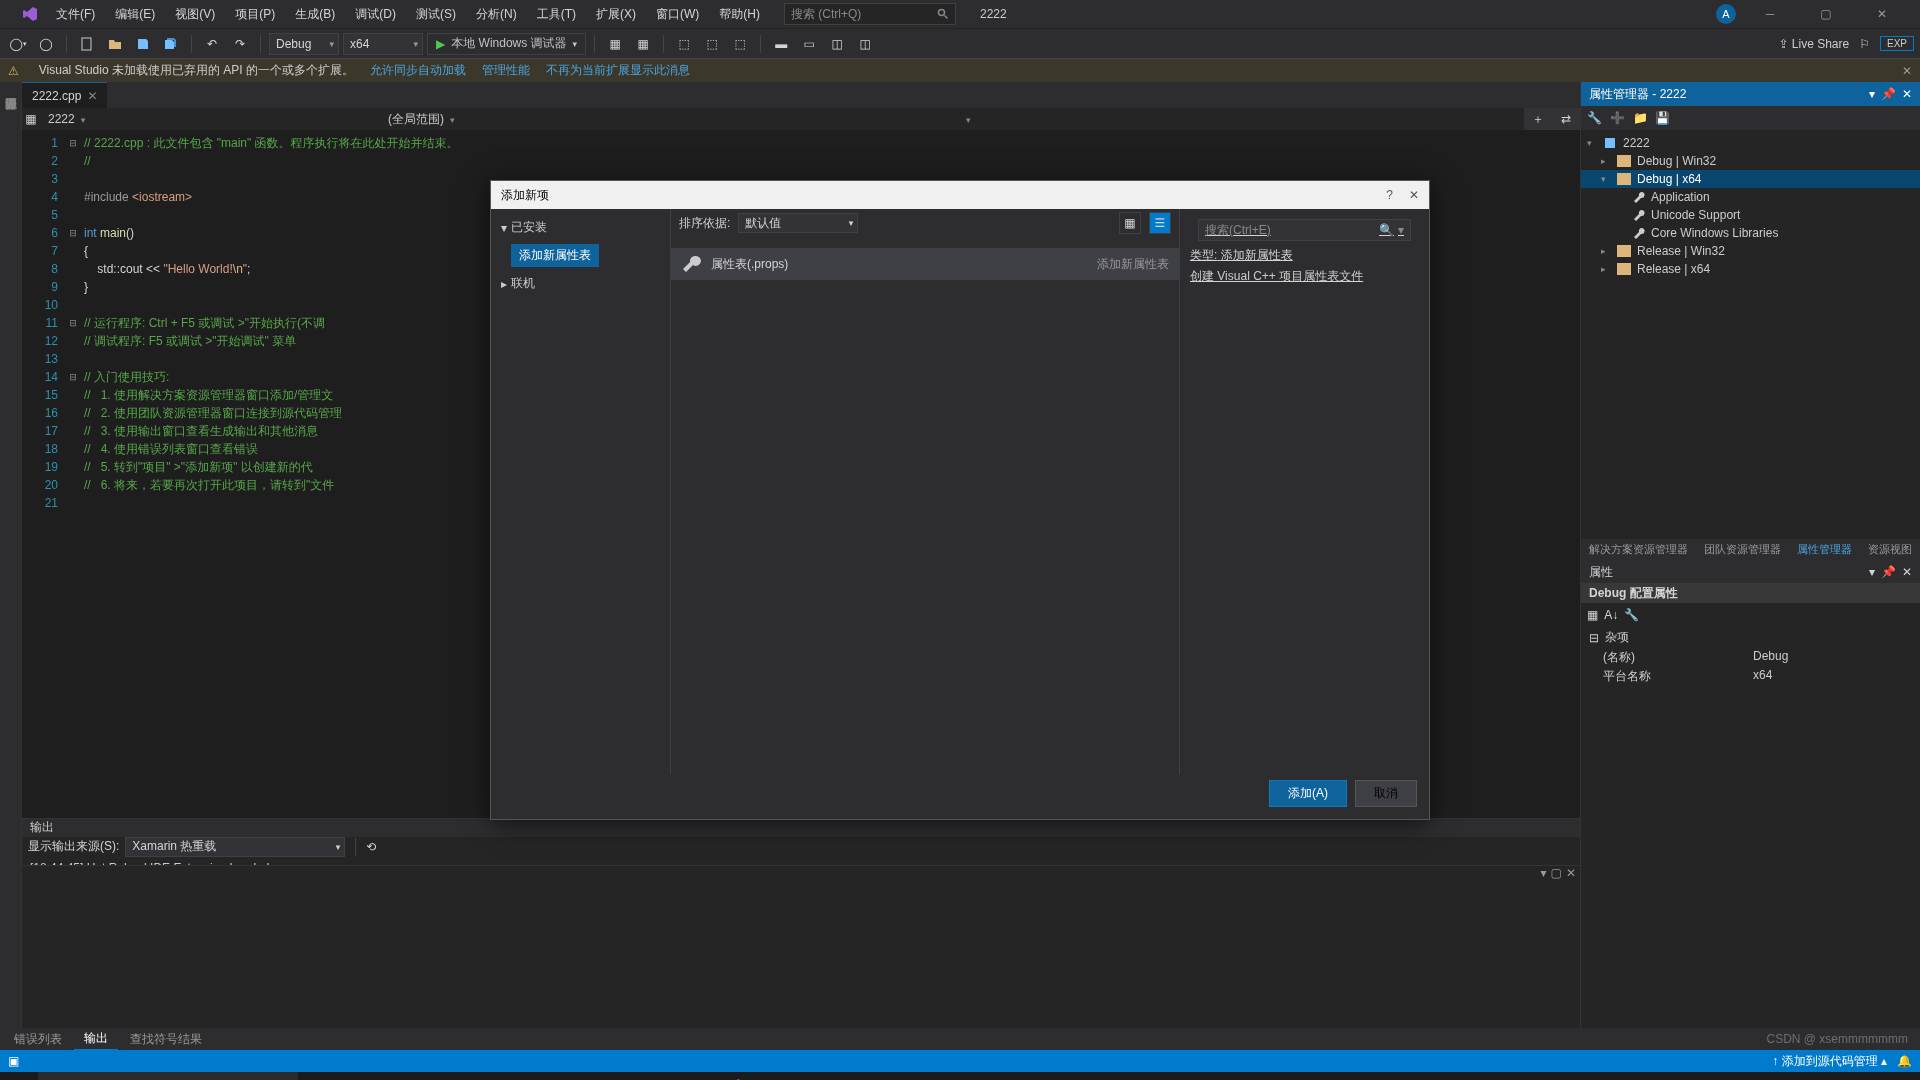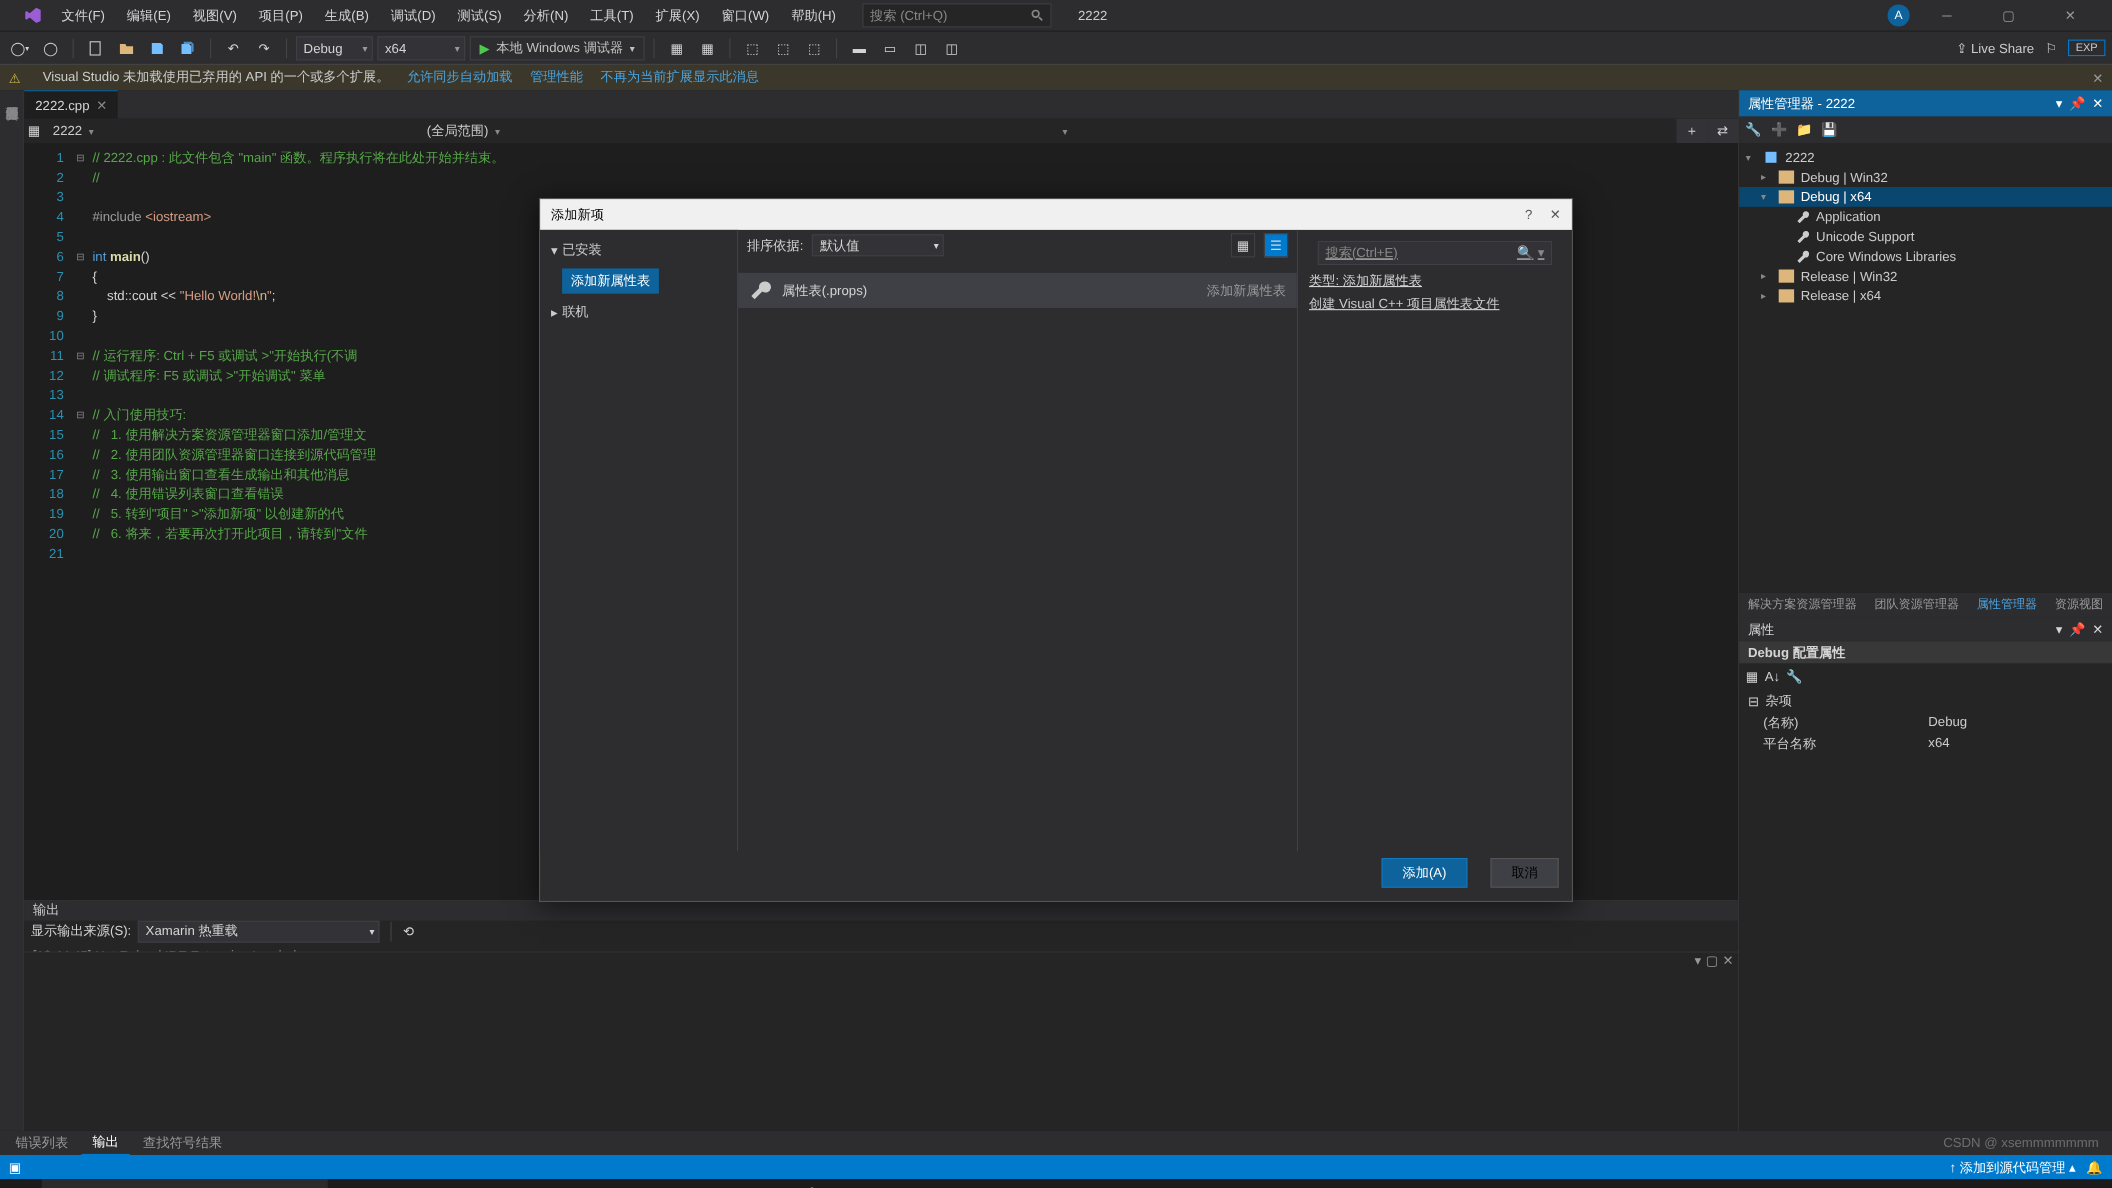--- a/index.html
+++ b/index.html
@@ -44,21 +44,21 @@
 .navbar .icon-btn { width:28px; height:22px; display:flex; align-items:center; justify-content:center; background:#333337; }
 .editor { flex:1; background:#1e1e1e; display:flex; font-family:Consolas,monospace; font-size:13px; line-height:18px; overflow:hidden; position:relative; }
 .lines { width:44px; background:#1e1e1e; text-align:right; color:#2b91af; padding:4px 8px 0 0; }
 .lines div { color:#2b91af; }
 .fold { width:14px; color:#888; padding-top:4px; }
 .fold div { height:18px; display:flex; align-items:center; justify-content:center; font-size:9px; }
 .code { flex:1; padding:4px 0 0 4px; white-space:pre; }
 .c-cmt { color:#57a64a; }
 .c-str { color:#d69d85; }
 .c-kw { color:#569cd6; }
-.c-fn { color:#dcdcaa;font-weight:bold; }
+.c-fn { color:#dcdcaa; }
 .c-esc { color:#d7ba7d; }
 .c-pp { color:#9b9b9b; }
 .c-inc { color:#d69d85; }
 
 .bottom { height:210px; background:#252526; border-top:1px solid #333; display:flex; flex-direction:column; }
 .panel-title { height:22px; background:#2d2d30; padding:0 8px; display:flex; align-items:center; color:#ccc; }
 .output-bar { height:24px; display:flex; align-items:center; gap:6px; padding:0 6px; }
 .output-bar .dd2 { background:#333337; border:1px solid #3f3f46; height:20px; padding:0 20px 0 6px; width:220px; position:relative; display:flex; align-items:center; }
 .output-bar .dd2::after { content:"▾"; position:absolute; right:4px; font-size:9px; }
 .output-body { flex:1; padding:4px 8px; font-family:Consolas,monospace; font-size:12px; color:#ccc; overflow:auto; }
@@ -117,21 +117,21 @@
 .dlg-list { flex:1;margin-top:11px; }
 .dlg-item { display:flex; align-items:center; padding:6px 10px; gap:10px; background:#3f3f46; }
 .dlg-item .ic { width:20px; height:20px; }
 .dlg-item .tag { margin-left:auto; color:#999; }
 .dlg-right { width:250px; border-left:1px solid #3f3f46; padding:6px 10px;text-decoration:underline; }
 .dlg-search { height:28px; padding:4px 8px; }
 .dlg-search .inp { background:#333337; border:1px solid #3f3f46; height:22px; width:100%; display:flex; align-items:center; padding:0 6px; color:#888; }
 .dlg-bottom { border-top:1px solid #3f3f46; padding:8px 12px; display:grid; grid-template-columns:80px 1fr auto; gap:8px 10px; align-items:center; }
 .dlg-bottom input { background:#333337; border:1px solid #3f3f46; color:#ccc; height:22px; padding:0 6px; width:100%; }
 .dlg-bottom .browse { grid-column:3; background:#3f3f46; border:1px solid #555; padding:3px 12px; }
-.dlg-actions { display:flex; justify-content:flex-end; gap:21px; padding:6px 12px 12px; }
+.dlg-actions { display:flex; justify-content:flex-end; gap:8px; padding:6px 12px 12px; }
 .dlg-actions .bt { border:1px solid #555; padding:4px 18px; background:#3f3f46; }
 .dlg-actions .bt.primary { background:#0e639c; border-color:#1177bb; color:#fff; }
 svg { display:block; }
 .watermark { position:absolute; right:12px; bottom:34px; color:#888; font-size:12px; opacity:.7; }
 </style>
 </head>
 <body>
 
 <div class="menubar">
   <span class="logo">

